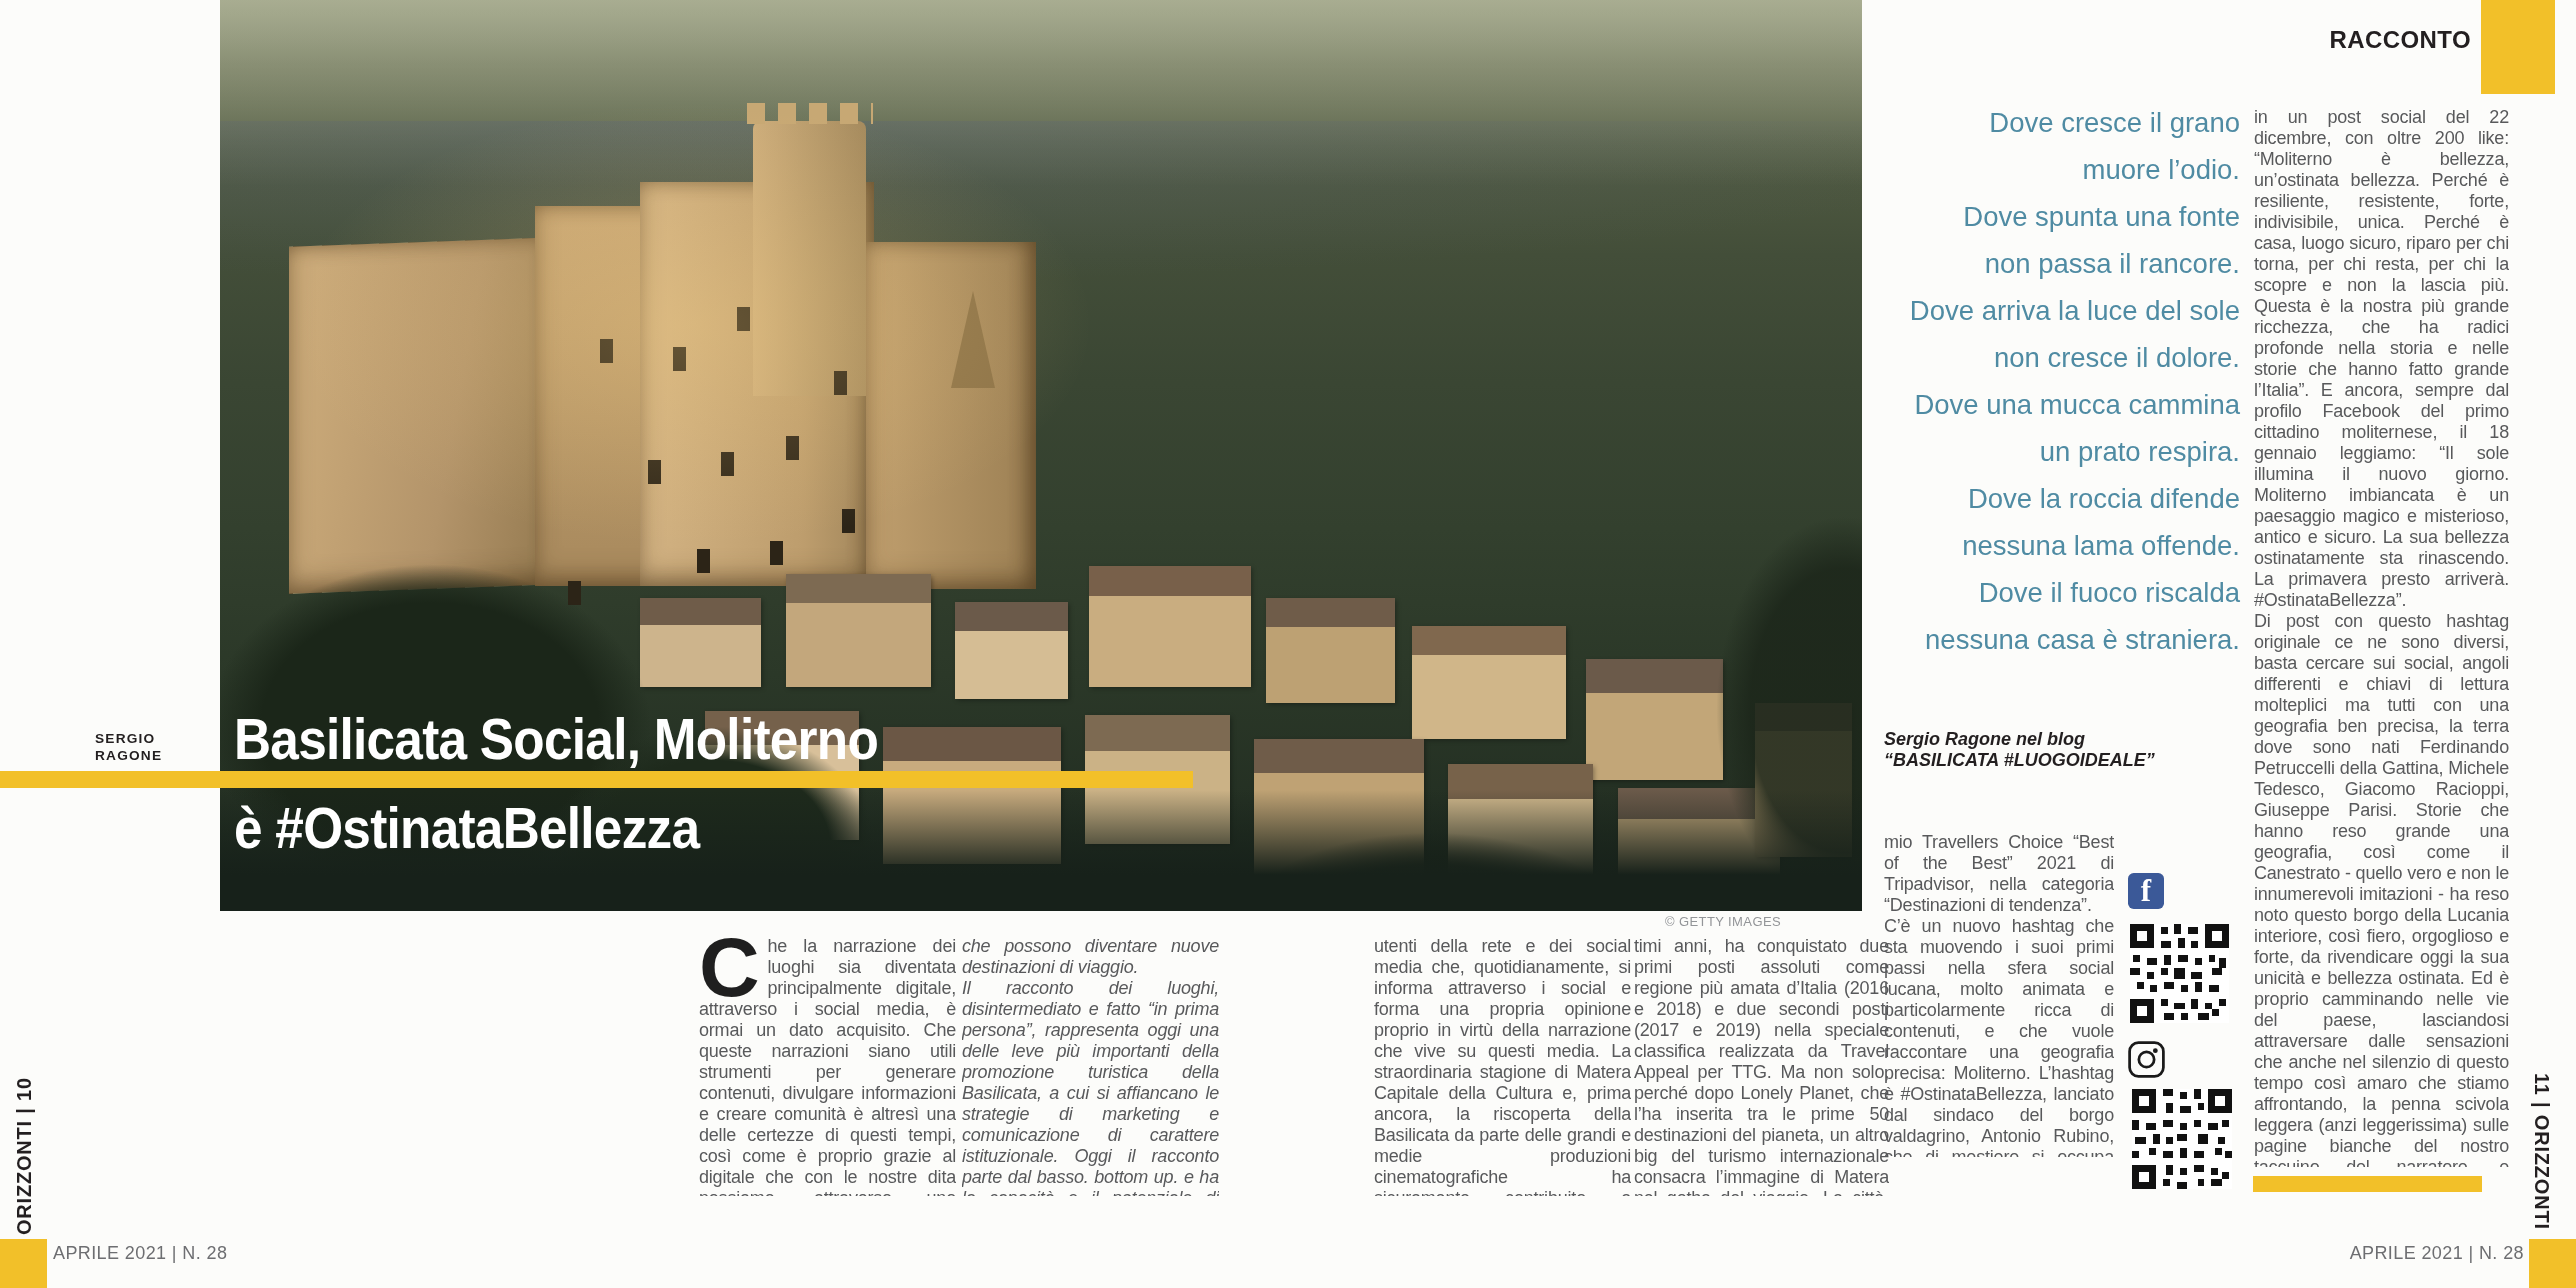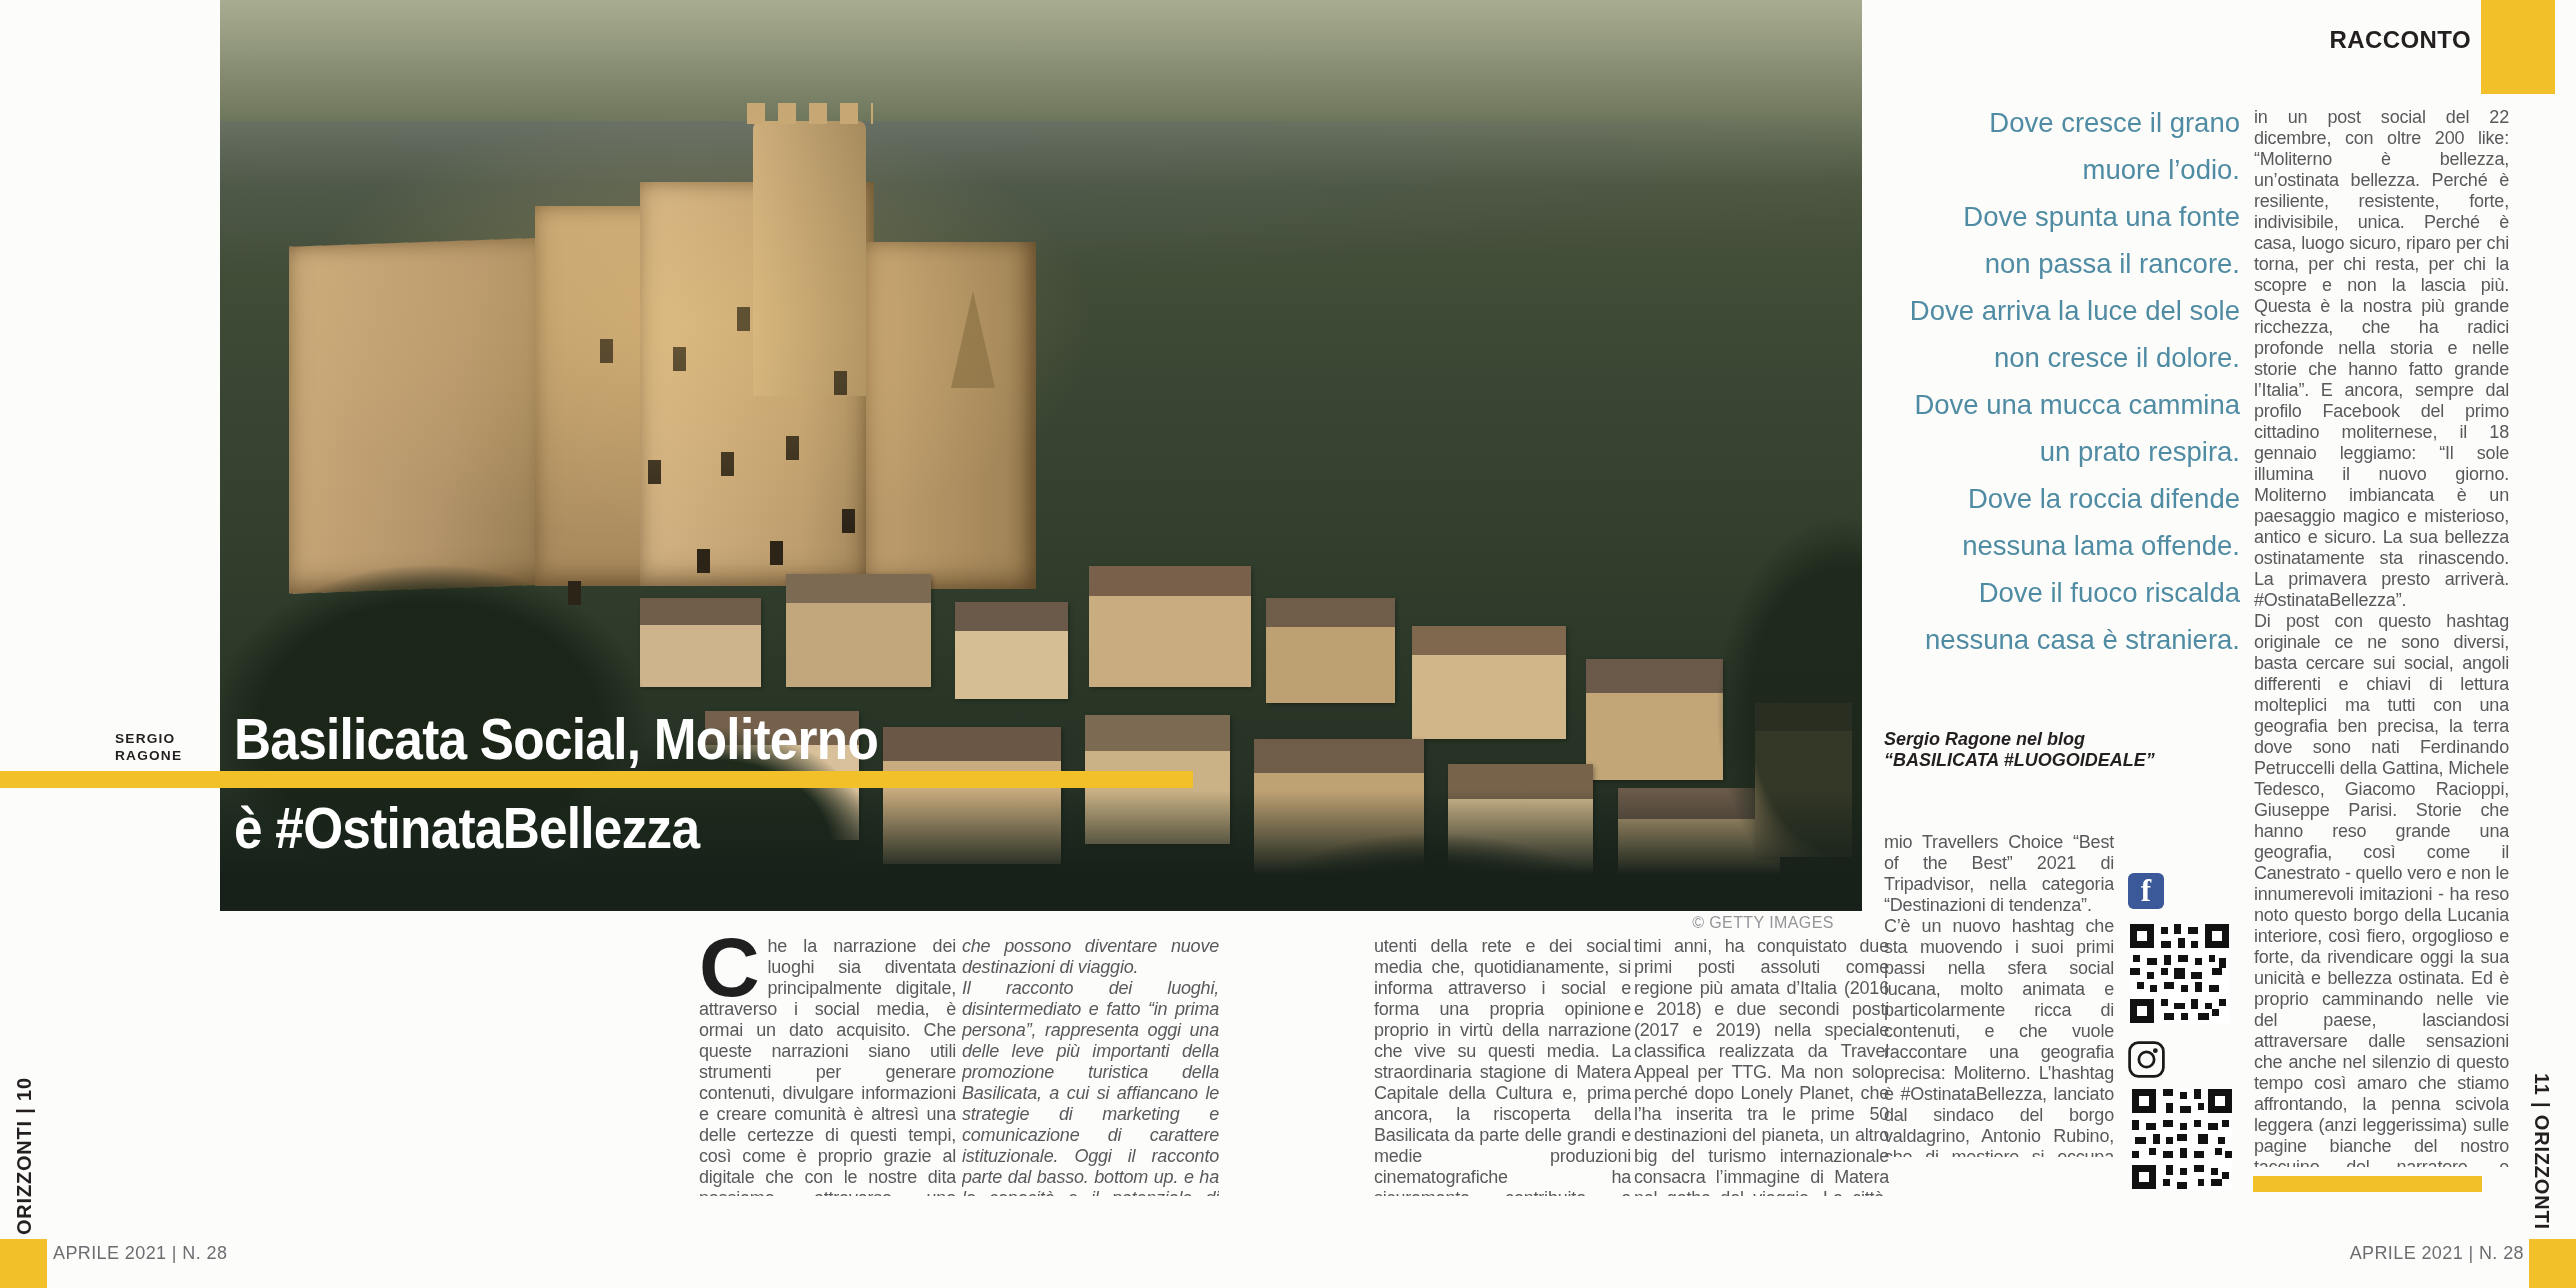--- a/index.html
+++ b/index.html
@@ -37,22 +37,22 @@
   .title-l1,.title-l2{position:absolute;left:234px;color:#fff;font-size:57px;font-weight:bold;
     letter-spacing:-0.8px;white-space:nowrap;transform:scaleX(.9);transform-origin:left;z-index:3;}
   .title-l1{top:706px;}
   .title-l2{top:795px;}
   .intro{position:absolute;left:215px;top:923px;width:485px;font-size:29px;line-height:40px;
     color:#c14f58;white-space:pre-line;}
   .col{position:absolute;font-size:18px;line-height:21px;letter-spacing:-0.2px;color:#58595b;
     text-align:justify;overflow:hidden;white-space:pre-line;}
   .dropcap{float:left;font-size:84px;line-height:63px;font-weight:bold;color:#1f1f1f;
     padding-right:8px;font-family:"Liberation Sans",sans-serif;}
-  .credit{position:absolute;left:1665px;top:914px;width:196px;text-align:center;
-    font-size:16px;color:#939598;letter-spacing:0.4px;}
+  .credit{position:absolute;left:1665px;top:914px;width:196px;text-align:left;
+    font-size:13px;color:#939598;letter-spacing:0.4px;}
   .footer{position:absolute;font-size:18px;color:#6d6e71;letter-spacing:0.4px;white-space:nowrap;}
   .ysq{position:absolute;background:#f2c029;}
   .sidelabel{position:absolute;font-size:20px;font-weight:bold;color:#231f20;letter-spacing:0.8px;white-space:nowrap;}
   .side-left{left:13px;top:1235px;transform:rotate(-90deg);transform-origin:left top;}
   .side-right{left:2553px;top:1073px;transform:rotate(90deg);transform-origin:left top;}
   .racconto{position:absolute;left:2230px;top:26px;width:241px;text-align:right;
     font-size:24px;font-weight:800;letter-spacing:0.4px;color:#231f20;}
   .poem{position:absolute;left:1884px;top:99px;width:356px;font-size:27.5px;line-height:47px;
     color:#4f8ba3;white-space:pre-line;text-align:right;}
   .poemcredit{position:absolute;left:1884px;top:729px;font-size:18px;font-weight:bold;
@@ -104,21 +104,21 @@
     </div>
 
     <div class="treeblob" style="left:-97px;top:501px;width:614px;height:452px;background:radial-gradient(50% 50% at 50% 50%,#1b2619 0 55%,rgba(27,38,25,0) 72%);"></div>
     <div class="treeblob" style="left:267px;top:679px;width:452px;height:339px;background:radial-gradient(50% 50% at 50% 50%,#1e2a1c 0 52%,rgba(30,42,28,0) 72%);"></div>
     <div class="treeblob" style="left:929px;top:792px;width:566px;height:291px;background:radial-gradient(50% 50% at 50% 50%,rgba(24,34,22,.9) 0 50%,rgba(24,34,22,0) 72%);"></div>
     <div class="treeblob" style="left:1454px;top:452px;width:339px;height:517px;background:radial-gradient(50% 50% at 50% 50%,rgba(28,38,26,.85) 0 55%,rgba(28,38,26,0) 75%);"></div>
     <div class="glow"></div>
     <div class="ph-bottom"></div>
   </div>
 
-  <div class="author" style="white-space:pre-line;margin-left:20px;">SERGIO
+  <div class="author" style="white-space:pre-line;">SERGIO
 RAGONE</div>
 
   <div class="titlebar"></div>
   <div class="title-l1">Basilicata Social, Moliterno</div>
   <div class="title-l2">è #OstinataBellezza</div>
 
   <div class="credit">© GETTY IMAGES</div>
 
 
   <div class="col" style="left:699px;top:936px;width:257px;height:260px;white-space:normal;">

